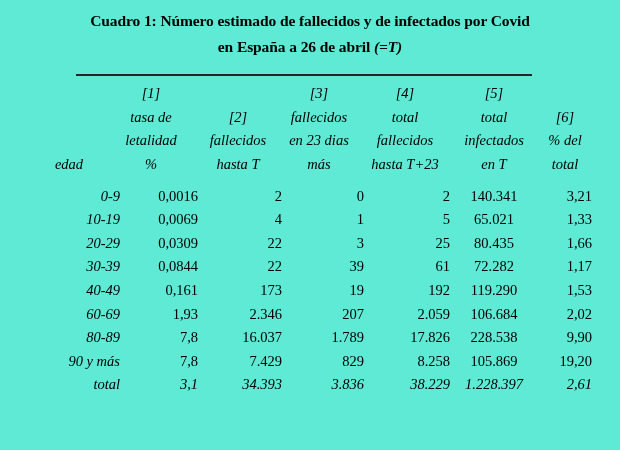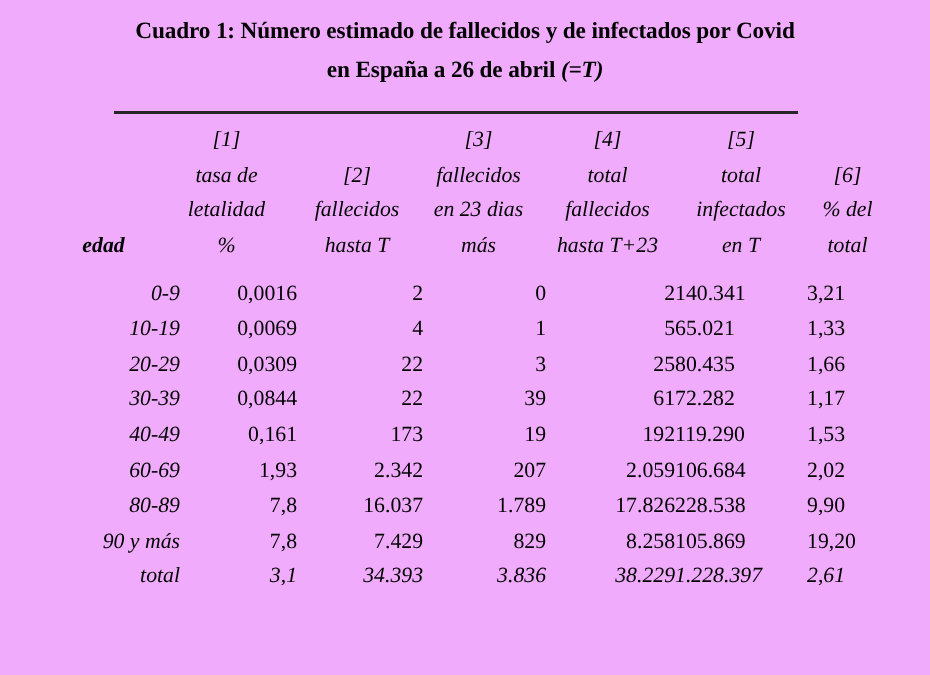--- a/index.html
+++ b/index.html
@@ -12,21 +12,21 @@
     height: 450px;
     overflow: hidden;
     font-family: "Liberation Serif", "DejaVu Serif", serif;
     color: #000000;
   }
 
   .page {
     position: relative;
     width: 620px;
     height: 450px;
-    background: #f0abfc;
+    background: #5eead4;
   }
 
   
   .title-block {
     position: absolute;
     top: 8px;
     left: 0;
     width: 620px;
     text-align: center;
     font-weight: bold;
@@ -74,26 +74,26 @@
   col.c-3     { width: 82px; }
   col.c-4     { width: 86px; }
   col.c-5     { width: 88px; }
   col.c-6     { width: 54px; }
 
   td.edad  { text-align: right; padding-right: 10px; }
   td.num1  { text-align: right;  padding-right: 24px; }
   td.num2  { text-align: right;  padding-right: 20px; }
   td.num3  { text-align: right;  padding-right: 26px; }
   td.num4  { text-align: right;  padding-right: 20px; }
-  td.num5  { text-align: left;  padding-right: 14px; }
-  td.num6  {  padding-right: 2px; }
+  td.num5  { text-align: center;  padding-right: 14px; }
+  td.num6  { text-align: right;  padding-right: 2px; }
 
   
   tr.hdr td { text-align: center; font-style: italic; }
-  tr.hdr td.edad { text-align: center; padding-right: 10px; font-weight: bold; }
+  tr.hdr td.edad { text-align: center; padding-right: 10px; }
   tr.hdr td.num1 { text-align: center; padding-right: 16px; }
   tr.hdr td.num2 { text-align: center; padding-right: 4px; }
   tr.hdr td.num3 { text-align: center; padding-right: 8px; }
   tr.hdr td.num4 { text-align: center; padding-right: 4px; }
   tr.hdr td.num5 { text-align: center; padding-right: 0px; }
   tr.hdr td.num6 { text-align: center; padding-right: 0px; }
 
   
   tr.data td.edad { font-style: italic; }
   tr.data td.num1,
@@ -213,21 +213,21 @@
         <td class="num1">0,161</td>
         <td class="num2">173</td>
         <td class="num3">19</td>
         <td class="num4">192</td>
         <td class="num5">119.290</td>
         <td class="num6">1,53</td>
       </tr>
       <tr class="data">
         <td class="edad">60-69</td>
         <td class="num1">1,93</td>
-        <td class="num2">2.342</td>
+        <td class="num2">2.346</td>
         <td class="num3">207</td>
         <td class="num4">2.059</td>
         <td class="num5">106.684</td>
         <td class="num6">2,02</td>
       </tr>
       <tr class="data">
         <td class="edad">80-89</td>
         <td class="num1">7,8</td>
         <td class="num2">16.037</td>
         <td class="num3">1.789</td>

